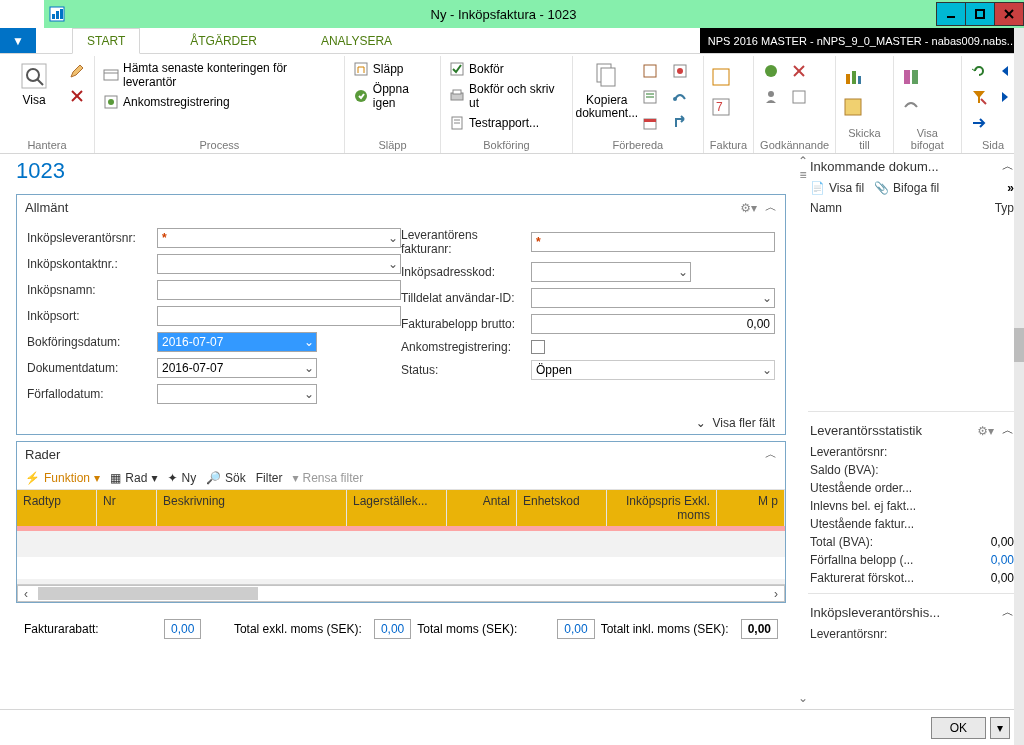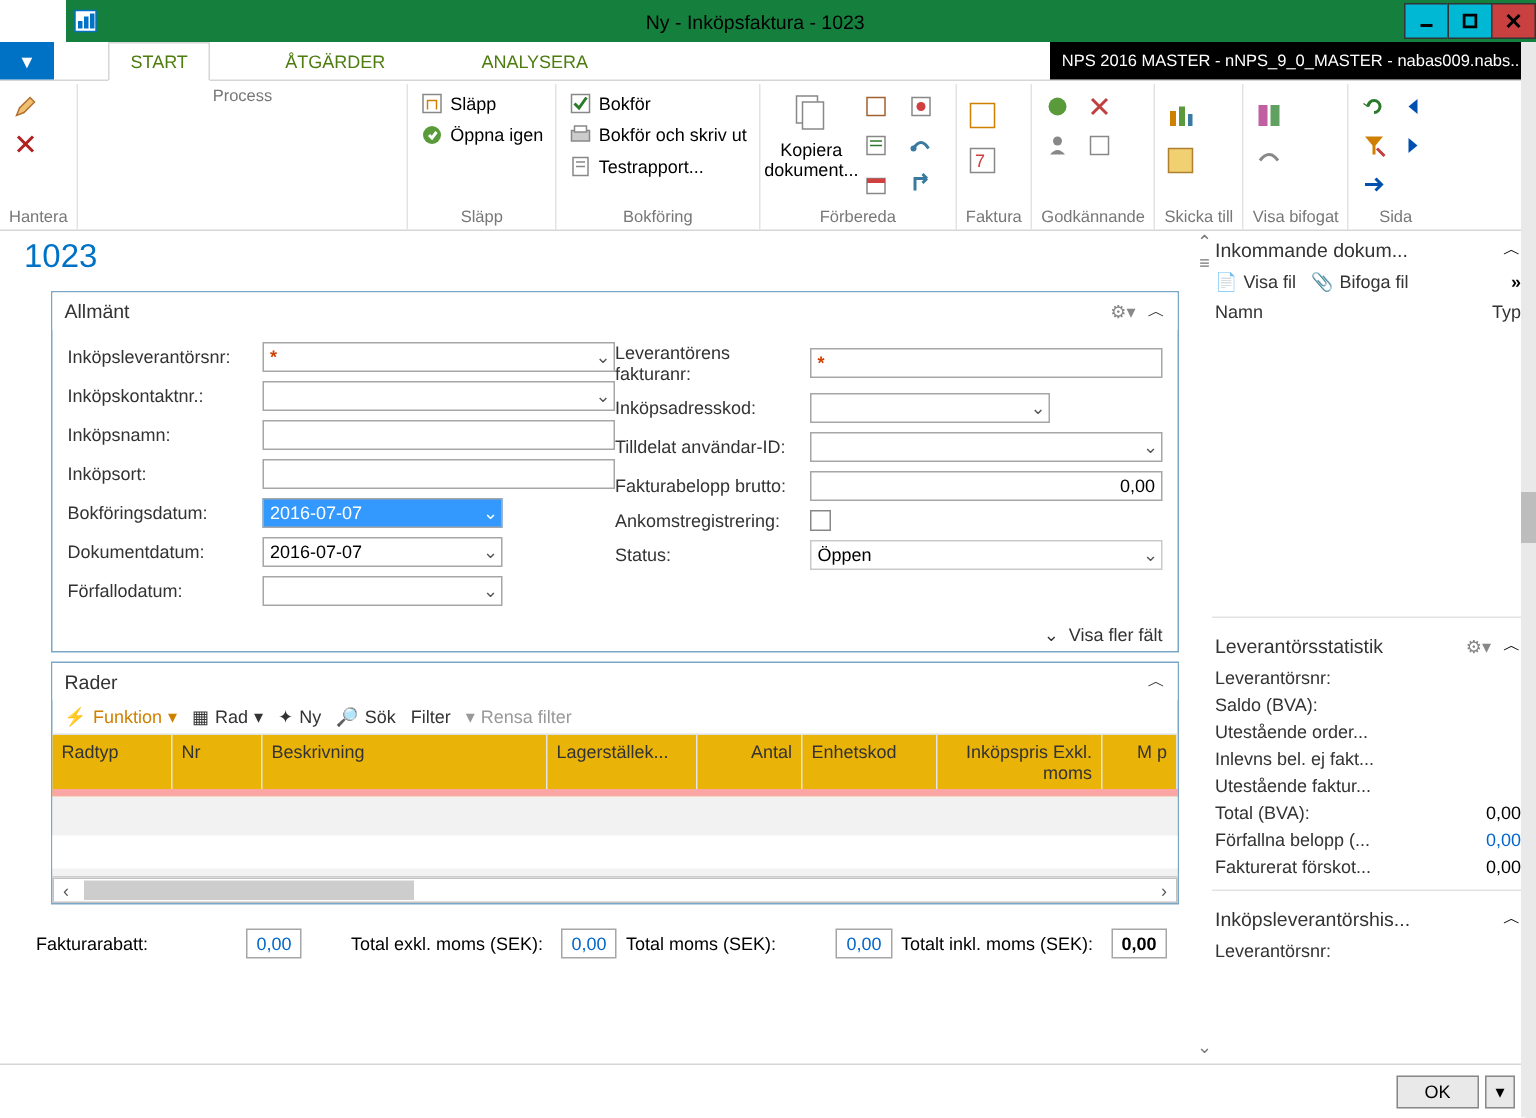--- a/index.html
+++ b/index.html
@@ -1,19 +1,19 @@
 <!DOCTYPE html>
 <html><head>
 <meta charset="utf-8">
 <style>
 * { box-sizing: border-box; font-family: "Segoe UI", Tahoma, sans-serif; font-size: 12px; }
 body { margin: 0; background: #fff; width: 1024px; height: 745px; overflow: hidden; position: relative; }
 
 
-.titlebar { height: 28px; background: #15803d; display: flex; align-items: center; color: #000; margin-left: 44px; }
+.titlebar { height: 28px; background: #86efac; display: flex; align-items: center; color: #000; margin-left: 44px; }
 .titlebar-icon { width: 26px; height: 28px; display:flex; align-items:center; justify-content:center; }
 .titlebar-title { flex: 1; text-align: center; font-size: 13px; }
 .win-btns { display: flex; }
 .win-btn { width: 30px; height: 24px; border: 1px solid #333; display:flex;align-items:center;justify-content:center; margin-left: -1px; background:#00b8d4; }
 .win-btn.close { background:#c94040; }
 
 
 .menubar { height: 26px; display:flex; align-items:stretch; border-bottom:1px solid #d6d6d6; }
 .file-btn { width:36px; background:#0072c6; color:#fff; display:flex; align-items:center; justify-content:center; }
 .tab { padding:0 14px; display:flex; align-items:center; color:#4d7c0f; cursor:pointer;margin-left:36px; }
@@ -34,21 +34,21 @@
 .ico-only { width:22px; height:22px; display:flex; align-items:center; justify-content:center; cursor:pointer; }
 .icogrid { display:grid; grid-template-columns:repeat(2,28px); grid-auto-rows:24px; gap:2px; padding-top:4px; }
 
 
 .pagebody { display:flex; position:absolute; top:154px; bottom:40px; left:0; right:0; }
 .maincol { flex:1; padding:0 12px 0 16px; overflow:hidden; display:flex; flex-direction:column; }
 .sidecol { width:216px; padding:0 8px 0 0; display:flex; flex-direction:column; gap:6px; }
 
 .doc-title { color:#0072c6; font-size:22px; margin:4px 0 10px 0; }
 
-.card { border:1px solid #7aa7c7; margin-bottom:6px;margin-left:18px; }
+.card { border:1px solid #7aa7c7; margin-bottom:6px; }
 .card-hdr { display:flex; align-items:center; padding:4px 8px; background:#fff; color:#333; }
 .card-hdr .ttl { flex:1; font-size:13px; }
 .gear { color:#888; margin-right:8px; }
 .chev { cursor:pointer; }
 
 .card-body { padding:8px 10px; }
 .two-col { display:flex; }
 .fieldcol { flex:1; display:flex; flex-direction:column; gap:6px; }
 .field { display:flex; align-items:center; }
 .field label { width:130px; color:#333; }
@@ -150,38 +150,70 @@
     </div>
   <div class="tab active">START</div>
   <div class="tab">ÅTGÄRDER</div>
   <div class="tab">ANALYSERA</div>
   <div class="envbar">NPS 2016 MASTER - nNPS_9_0_MASTER - nabas009.nabs...</div>
 </div>
 
 <div class="ribbon">
   <div class="rgrp">
     <div class="rgrp-body">
+      <div class="rbtn-lg">
+        <span class="ico">
+            <svg width="32" height="32">
+              <rect x="4" y="4" width="24" height="24" fill="#fff" stroke="#b0b0b0"></rect>
+              <circle cx="15" cy="15" r="6" fill="none" stroke="#555" stroke-width="2"></circle>
+              <line x1="19" y1="19" x2="25" y2="25" stroke="#555" stroke-width="2"></line>
+            </svg>
+          </span>
+        <span class="lbl">Visa</span>
+      </div>
       <div class="rcol">
         <div class="ico-only">
             <svg width="16" height="16">
               <path d="M2 14 L4 9 L11 2 L14 5 L7 12 Z" fill="#f0c070" stroke="#b07030"></path>
             </svg>
           </div>
         <div class="ico-only">
             <svg width="16" height="16">
               <line x1="3" y1="3" x2="13" y2="13" stroke="#b02020" stroke-width="2"></line>
               <line x1="13" y1="3" x2="3" y2="13" stroke="#b02020" stroke-width="2"></line>
             </svg>
           </div>
       </div>
     </div>
     <div class="rgrp-label">Hantera</div>
   </div>
 
   <div class="rgrp" style="min-width:220px">
+    <div class="rgrp-body">
+      <div class="rcol">
+        <div class="rbtn-sm">
+            <span class="ico">
+              <svg width="16" height="16">
+                <rect x="1" y="3" width="14" height="10" fill="#fff" stroke="#888"></rect>
+                <line x1="1" y1="6" x2="15" y2="6" stroke="#888"></line>
+              </svg>
+            </span>
+            <span>Hämta senaste konteringen för leverantör</span>
+          </div>
+        <div class="rbtn-sm">
+            <span class="ico">
+              <svg width="16" height="16">
+                <rect x="2" y="2" width="12" height="12" fill="#fff" stroke="#888"></rect>
+                <circle cx="8" cy="8" r="3" fill="#5a9a3a"></circle>
+              </svg>
+            </span>
+            <span>Ankomstregistrering</span>
+          </div>
+      </div>
+    </div>
     <div class="rgrp-label">Process</div>
   </div>
 
   <div class="rgrp">
     <div class="rgrp-body">
       <div class="rcol">
         <div class="rbtn-sm">
             <span class="ico">
               <svg width="16" height="16">
                 <rect x="2" y="2" width="12" height="12" fill="#fff" stroke="#888"></rect>

